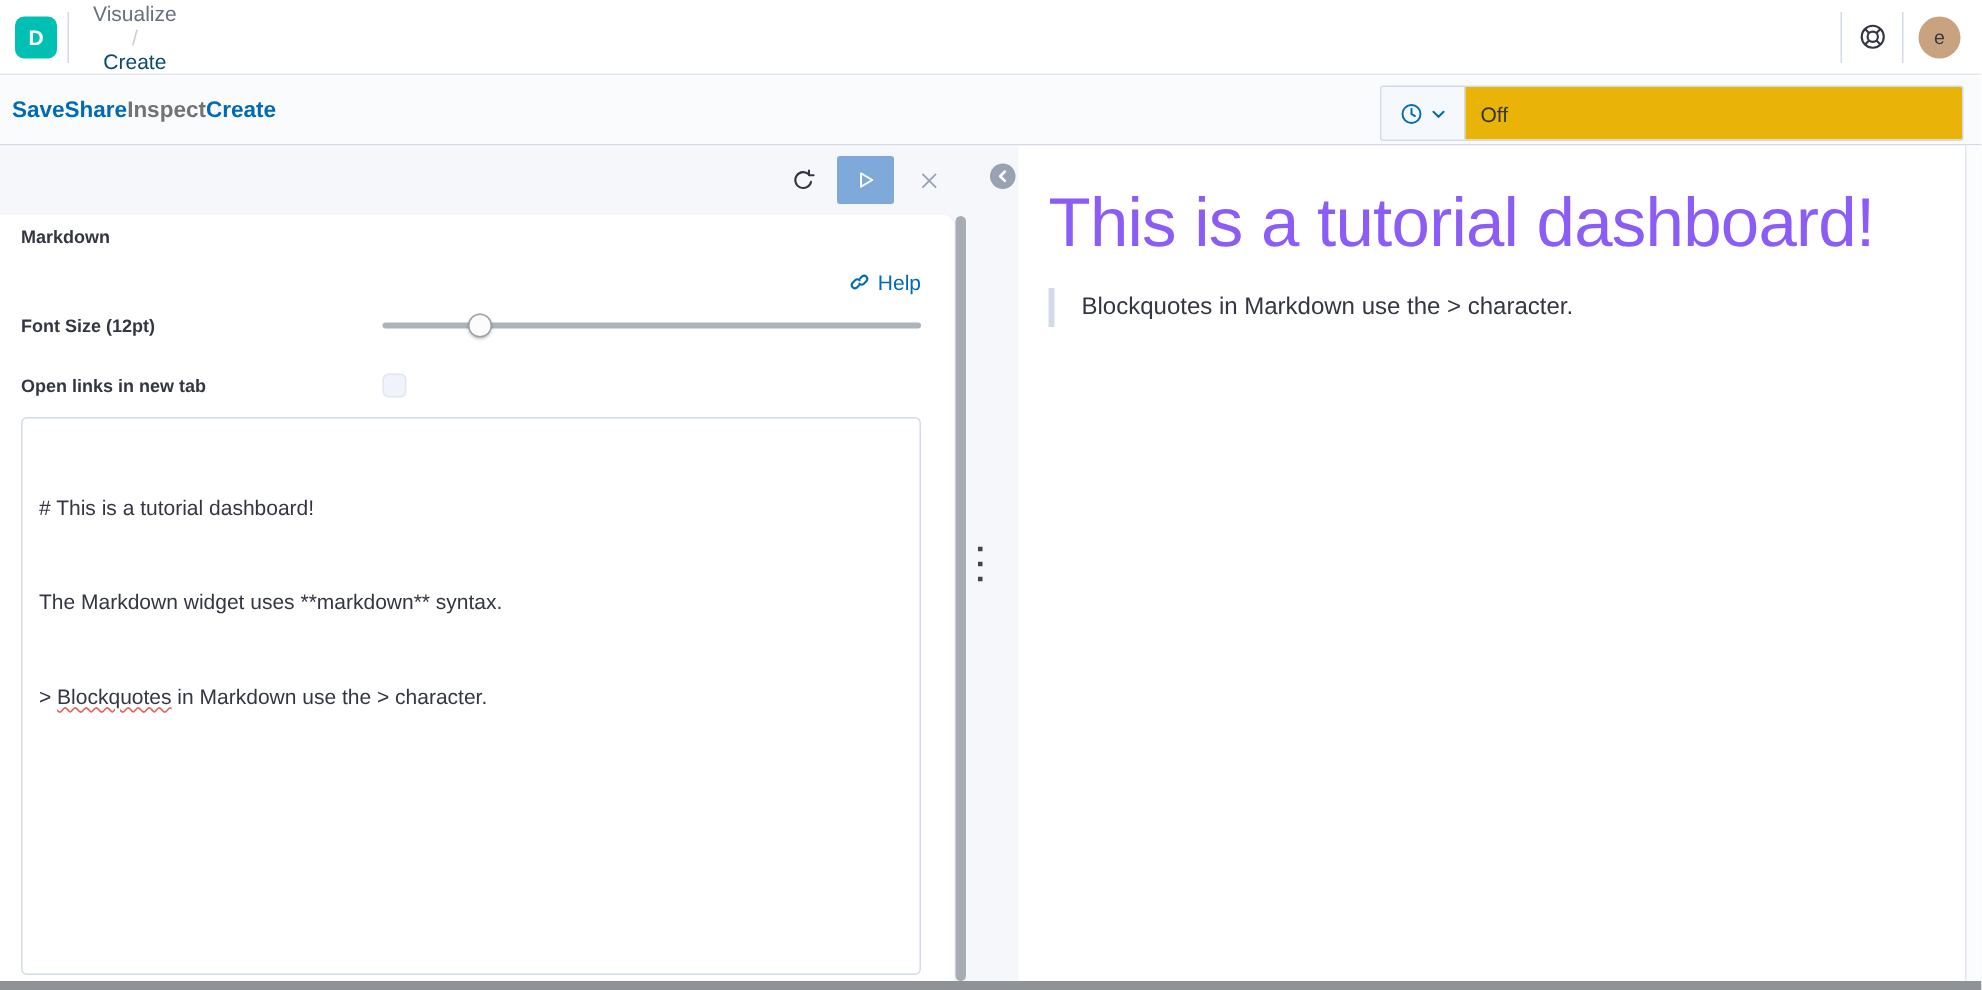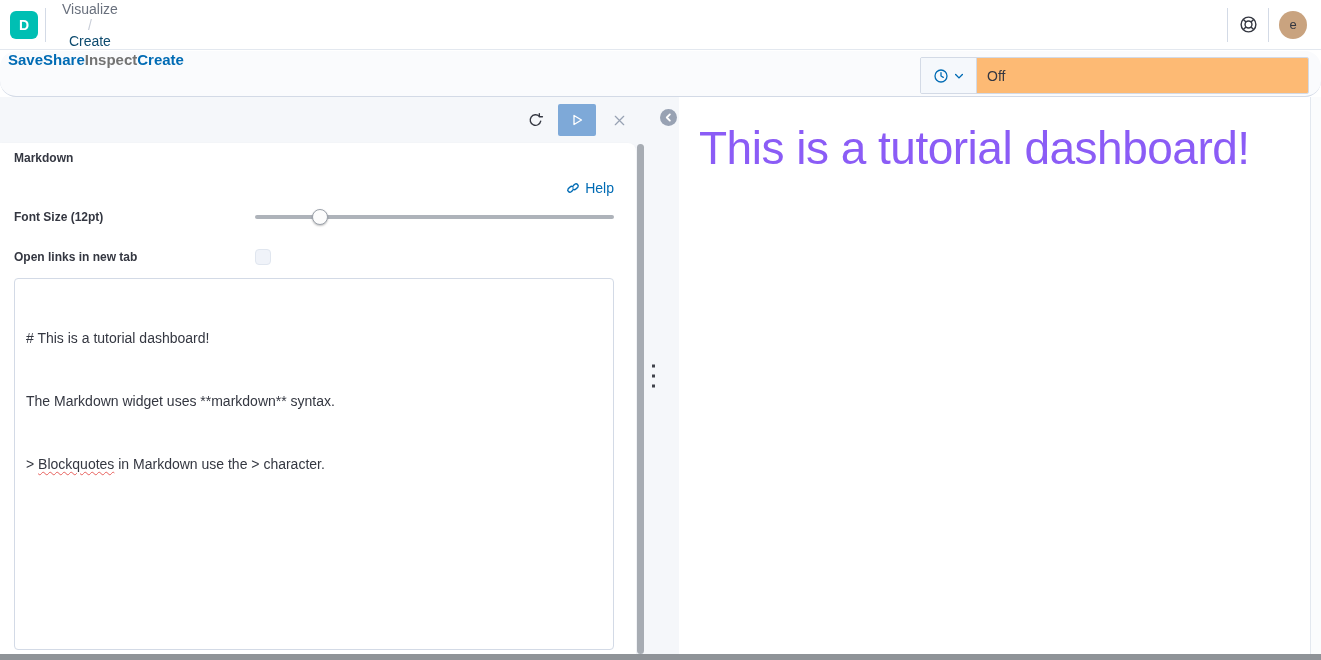--- a/index.html
+++ b/index.html
@@ -33,35 +33,35 @@
   .avatar {
     width: 28px; height: 28px; border-radius: 50%; background: #c9a37f;
     display: flex; align-items: center; justify-content: center;
     font-size: 13px; color: #343741; margin: 0 14px 0 10px; cursor: pointer;
   }
 
   
   .toolbar {
     position: absolute; top: 51px; left: 0; right: 0; height: 46px;
     background: #fafbfd; border-bottom: 1px solid #d3dae6;
-    display: flex;  border-radius: 16px;
+    display: flex; align-items: center;
   }
   .tb-link { font-size: 15px; font-weight: 600; color: #006bb4; margin-left: 0; cursor: pointer; }
   .tb-link:first-child { margin-left: 8px; }
   .tb-link.disabled { color: #737373; cursor: default; }
   .time-control {
     position: absolute; right: 12px; top: 6px; height: 37px; width: 389px;
     display: flex; border: 1px solid #d3dae6; border-radius: 2px; overflow: hidden;
   }
   .quick-select {
     width: 56px; background: #f5f8fc; border-right: 1px solid #d3dae6;
     display: flex; align-items: center; justify-content: center; gap: 4px; cursor: pointer;
   }
   .refresh-display {
-    flex: 1; background: #fdba74; display: flex; align-items: center;
+    flex: 1; background: #eab308; display: flex; align-items: center;
     font-size: 14px; color: #343741; padding-left: 10px; cursor: pointer;
   }
 
   
   .main { position: absolute; top: 97px; left: 0; right: 0; bottom: 6px; display: flex; }
 
   .editor-region { width: 679px; background: #f5f7fa; position: relative; }
   .editor-actions {
     position: absolute; top: 0; left: 0; width: 636px; height: 46px;
     display: flex; align-items: center; justify-content: flex-end;
@@ -271,17 +271,18 @@
     </div>
     <div class="resize-dots">
       <i></i>
         <i></i>
         <i></i>
     </div>
   </div>
 
   <div class="preview-region">
     <div class="preview-h1">This is a tutorial dashboard!</div>
+    <div class="preview-quote">Blockquotes in Markdown use the &gt; character.</div>
   </div>
 </div>
 
 <div class="right-strip"></div>
 <div class="bottom-bar"></div>
 
 </body></html>

